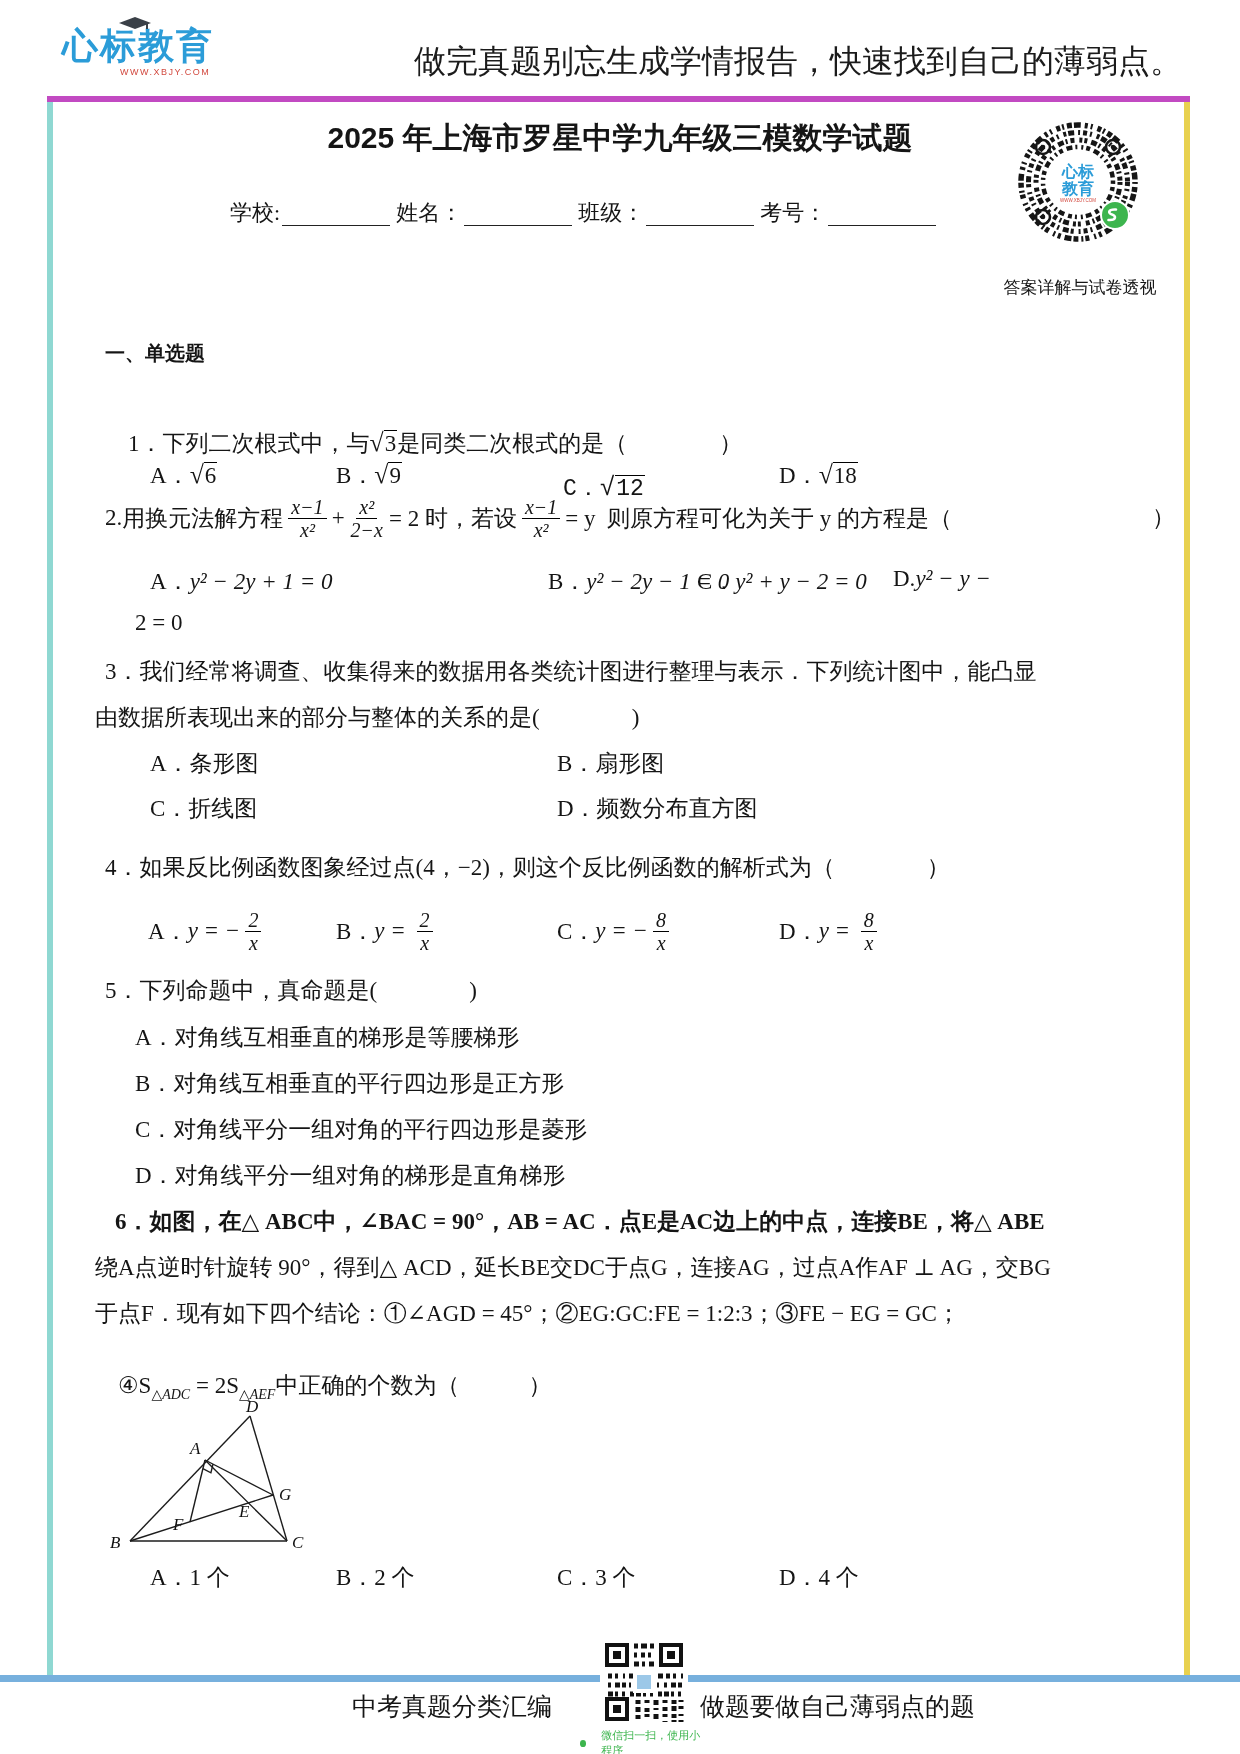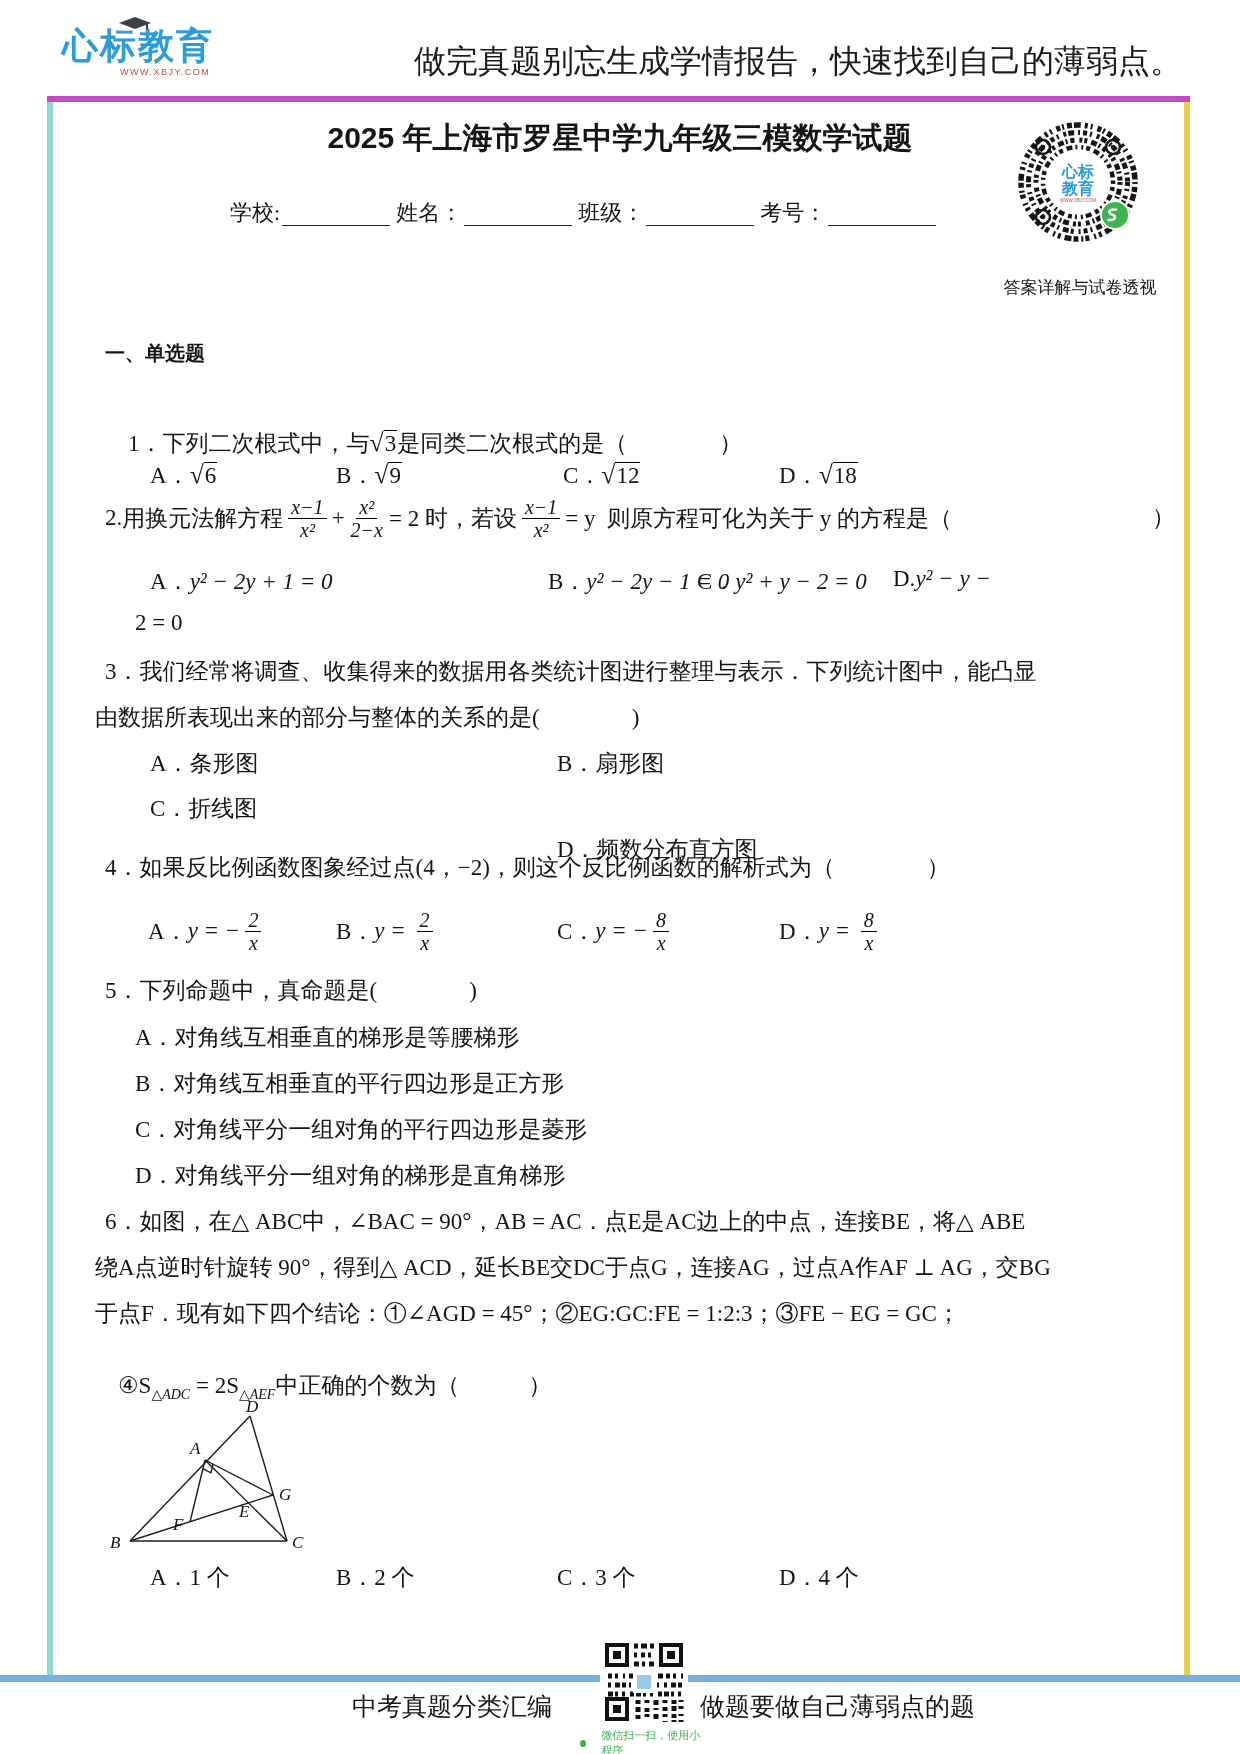--- a/index.html
+++ b/index.html
@@ -111,53 +111,53 @@
   </svg>
   <div class="abs qr-caption">答案详解与试卷透视</div>
 
   <div class="abs sec-title sans">一、单选题</div>
 
   <div class="stem" style="left:105px; top:402px;">
     <span>1．</span><span>下列二次根式中，与</span><span class="sqrt-sym">√</span><span class="sqrt-rad">3</span><span>是同类二次根式的是（　　　　）</span>
   </div>
   <div class="opt" style="left:150px; top:460px;"><span>A．</span><span class="sqrt-sym">√</span><span class="sqrt-rad">6</span></div>
   <div class="opt" style="left:336px; top:460px;"><span>B．</span><span class="sqrt-sym">√</span><span class="sqrt-rad">9</span></div>
-  <div class="opt" style="left:563px; top:460px;"><span>C．</span><span class="sqrt-sym">√</span><span class="sqrt-rad">12</span></div>
+  <div class="opt" style="left:563px; top:472px;font-family:Liberation Mono, monospace;"><span>C．</span><span class="sqrt-sym">√</span><span class="sqrt-rad">12</span></div>
   <div class="opt" style="left:779px; top:460px;"><span>D．</span><span class="sqrt-sym">√</span><span class="sqrt-rad">18</span></div>
 
   <div class="mathline" style="left:105px; top:486px; height:64px;">
     <span>2.</span><span>用换元法解方程</span><span class="frac"><span class="fn">x−1</span><span class="fd">x²</span></span><span>+</span><span class="frac"><span class="fn">x²</span><span class="fd">2−x</span></span><span>= 2 时，若设</span><span class="frac"><span class="fn">x−1</span><span class="fd">x²</span></span><span>= y  则原方程可化为关于 y 的方程是（</span>
   </div>
   <div class="stem" style="left:1152px; top:502px;">）</div>
   <div class="opt" style="left:150px; top:566px;"><span>A．</span><span class="it">y² − 2y + 1 = 0</span></div>
   <div class="opt" style="left:548px; top:566px;"><span>B．</span><span class="it">y² − 2y − 1 = 0</span></div>
   <div class="opt" style="left:697px; top:566px;"><span>C．</span><span class="it">y² + y − 2 = 0</span></div>
   <div class="opt" style="left:893px; top:566px;"><span>D.</span><span class="it">y² − y −</span></div>
   <div class="opt" style="left:135px; top:610px;">2 = 0</div>
 
   <div class="stem" style="left:105px; top:656px;"><span>3．</span><span>我们经常将调查、收集得来的数据用各类统计图进行整理与表示．下列统计图中，能凸显</span></div>
   <div class="stem" style="left:95px; top:702px;">由数据所表现出来的部分与整体的关系的是(　　　　)</div>
   <div class="opt" style="left:150px; top:748px;">A．条形图</div>
   <div class="opt" style="left:557px; top:748px;">B．扇形图</div>
   <div class="opt" style="left:150px; top:793px;">C．折线图</div>
-  <div class="opt" style="left:557px; top:793px;margin-top:41px;">D．频数分布直方图</div>
+  <div class="opt" style="left:557px; top:793px;">D．频数分布直方图</div>
 
   <div class="stem" style="left:105px; top:852px;"><span>4．</span><span>如果反比例函数图象经过点(4，−2)，则这个反比例函数的解析式为（　　　　）</span></div>
   <div class="opt-flex" style="left:148px; top:905px; height:52px;"><span>A．</span><span class="it">y = −</span><span class="frac"><span class="fn">2</span><span class="fd">x</span></span></div>
   <div class="opt-flex" style="left:336px; top:905px; height:52px;"><span>B．</span><span class="it">y = </span><span class="frac"><span class="fn">2</span><span class="fd">x</span></span></div>
   <div class="opt-flex" style="left:557px; top:905px; height:52px;"><span>C．</span><span class="it">y = −</span><span class="frac"><span class="fn">8</span><span class="fd">x</span></span></div>
   <div class="opt-flex" style="left:779px; top:905px; height:52px;"><span>D．</span><span class="it">y = </span><span class="frac"><span class="fn">8</span><span class="fd">x</span></span></div>
 
   <div class="stem" style="left:105px; top:975px;"><span>5．</span><span>下列命题中，真命题是(　　　　)</span></div>
   <div class="opt" style="left:135px; top:1022px;">A．对角线互相垂直的梯形是等腰梯形</div>
   <div class="opt" style="left:135px; top:1068px;">B．对角线互相垂直的平行四边形是正方形</div>
   <div class="opt" style="left:135px; top:1114px;">C．对角线平分一组对角的平行四边形是菱形</div>
   <div class="opt" style="left:135px; top:1160px;">D．对角线平分一组对角的梯形是直角梯形</div>
 
-  <div class="stem" style="left:105px; top:1206px;">6．如图，在△ ABC中，∠BAC = 90°，AB = AC．点E是AC边上的中点，连接BE，将△ ABE</div>
+  <div class="stem" style="left:115px; top:1206px;font-weight:bold;">6．如图，在△ ABC中，∠BAC = 90°，AB = AC．点E是AC边上的中点，连接BE，将△ ABE</div>
   <div class="stem" style="left:95px; top:1252px;">绕A点逆时针旋转 90°，得到△ ACD，延长BE交DC于点G，连接AG，过点A作AF ⊥ AG，交BG</div>
   <div class="stem" style="left:95px; top:1298px;">于点F．现有如下四个结论：①∠AGD = 45°；②EG:GC:FE = 1:2:3；③FE − EG = GC；</div>
   <div class="stem" style="left:95px; top:1344px;">
     <span>④S</span><sub>△ADC</sub><span> = 2S</span><sub>△AEF</sub><span>中正确的个数为（　　　）</span>
   </div>
 
   <svg class="abs" style="left:100px; top:1398px;" width="300" height="170" viewBox="0 0 300 170">
     <g stroke="#1c1c1c" stroke-width="1.4" fill="none">
       <path d="M30,143 L187,143"></path>
       <path d="M30,143 L150,18"></path>

